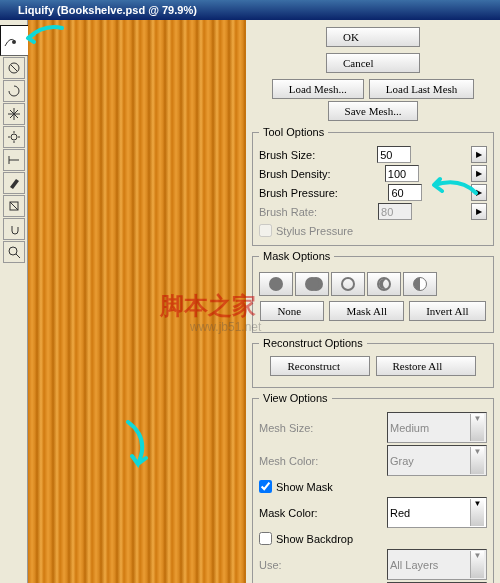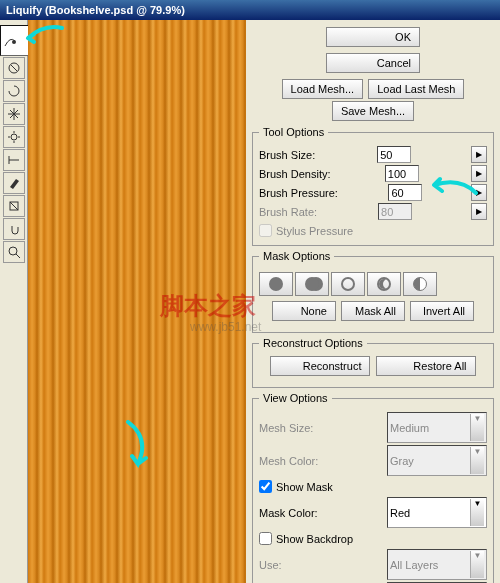--- a/index.html
+++ b/index.html
@@ -1,26 +1,26 @@
 <!DOCTYPE html>
 <html><head>
 <meta charset="utf-8">
 <style>
 * { box-sizing: border-box; margin: 0; padding: 0; font-family: Tahoma, sans-serif; font-size: 11px; }
 body { background: #ece9d8; width: 500px; height: 583px; overflow: hidden; position: relative; }
-.titlebar { background: linear-gradient(#3b6ea5,#0a246a); color: #fff; padding: 4px 6px; font-weight: bold; height: 20px; }
+.titlebar { background: linear-gradient(#3b6ea5,#0a246a); color: #fff; padding: 4px 18px; font-weight: bold; height: 20px; }
 .main { display: flex; height: 563px; }
 .toolstrip { width: 28px; background: #ece9d8; border-right: 1px solid #999; padding-top: 4px; }
 .toolbtn { width: 22px; height: 22px; margin: 1px auto; border: 1px solid #999; background: #ece9d8; display: flex; align-items: center; justify-content: center; cursor: pointer; }
 .toolbtn.sel { border: 1px inset #666; background: #fff; }
 .canvas { width: 218px; background: #555; position: relative; }
 .wood { width: 100%; height: 100%; background: repeating-linear-gradient(90deg,#c87a1a 0,#e09a3a 4px,#d18728 7px,#b86e14 9px,#e4a548 13px,#c87a1a 16px); filter: contrast(1.1); }
 .panel { flex: 1; padding: 6px; background: #ece9d8; overflow: hidden; }
 .btnrow { text-align: center; margin-bottom: 4px; }
-.btn { display: inline-block; min-width: 78px; padding: 3px 8px; border: 1px solid #888; background: linear-gradient(#fefefe,#e0e0e0); cursor: pointer; text-align: right; margin: 1px; }
+.btn { display: inline-block; min-width: 78px; padding: 3px 16px; border: 1px solid #888; background: linear-gradient(#fefefe,#e0e0e0); cursor: pointer; text-align: left; margin: 1px; font-family: Liberation Serif, serif; }
 .bigbtn { min-width: 94px; }
 .chk { display: inline-flex; align-items: center; margin: 2px 0; }
 .chk input { margin-right: 4px; }
 fieldset { border: 1px solid #999; padding: 6px; margin: 4px 0; }
 legend { padding: 0 4px; }
 .row { display: flex; align-items: center; justify-content: space-between; margin: 2px 0; }
 .row label { margin-right: 4px; }
 .numfld { width: 34px; height: 17px; border: 1px inset #999; padding: 1px 2px; background: #fff; text-align: left; }
 .numfld.dis { background: #eee; color: #999; }
 .spin { width: 16px; height: 17px; border: 1px solid #888; background: linear-gradient(#fff,#ddd); margin-left: 2px; display: flex; align-items: center; justify-content: center; cursor: pointer; font-size: 8px; }

